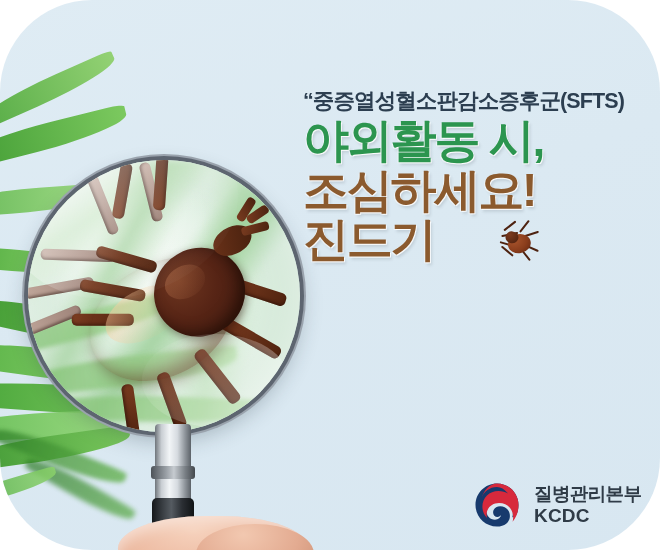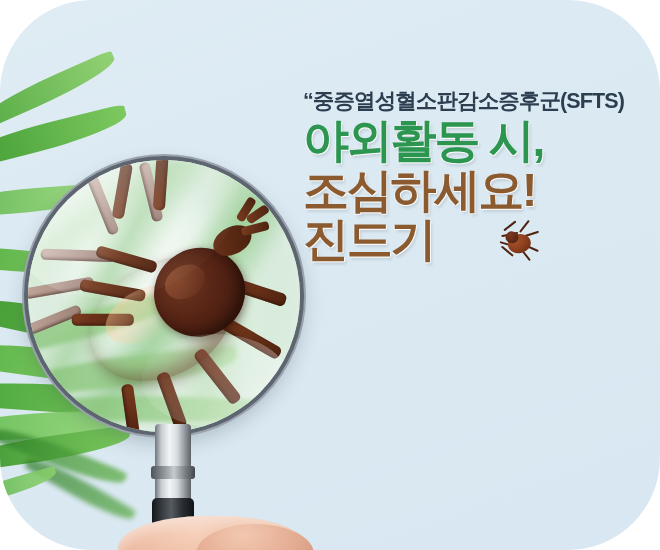--- a/index.html
+++ b/index.html
@@ -424,14 +424,24 @@
           <span class="ts-leg" style="left:28px; top:14px; width:16px; height:2.4px; transform:rotate(-24deg);"></span>
           <span class="ts-leg" style="left:29px; top:22px; width:16px; height:2.4px; transform:rotate(18deg);"></span>
           <span class="ts-leg" style="left:27px; top:27px; width:14px; height:2.4px; transform:rotate(46deg);"></span>
           <span class="ts-body"></span>
           <span class="ts-scutum"></span>
         </span>
       </div>
     </div>
   </div>
 
+  <div class="kcdc">
+    <svg class="kcdc-mark" viewBox="0 0 48 48">
+      <path d="M24 2.5C12.1 2.5 2.5 12.1 2.5 24S12.1 45.5 24 45.5c7.4 0 12.9-4.2 12.9-10.6 0-5.6-4.2-9.6-9.6-9.6-4.2 0-7.2 2.6-7.2 6.1 0 2.7 1.9 4.6 4.4 4.6 1.7 0 2.9-.8 3.5-1.9-.3 2.6-2.6 4.6-6 4.6-5 0-8.7-4-8.7-9.5 0-6.6 5.3-11.6 12.4-11.6 8.2 0 14.2 5.9 14.2 14.2 0 1.6-.2 3.1-.6 4.5C43.3 36.5 45.5 30.5 45.5 24 45.5 12.1 35.9 2.5 24 2.5z" fill="#173a6d"></path>
+      <path d="M24 2.5c11.9 0 21.5 9.6 21.5 21.5 0 6.5-2.2 12.5-5.9 16.8.4-1.4.6-2.9.6-4.5 0-8.3-6-14.2-14.2-14.2-7.1 0-12.4 5-12.4 11.6 0 1.2.2 2.3.5 3.3C11 33.9 9.4 30 9.4 25.6c0-8.9 6.9-15.7 16.1-15.7 3.6 0 6.9 1 9.6 2.7C31.4 8.1 27.9 6 24 6c-7.5 0-13.6 4.9-15.9 11.9C11.1 9 16.9 2.5 24 2.5z" fill="#d7293c"></path>
+    </svg>
+    <div class="kcdc-text">
+      <div class="kcdc-kr">질병관리본부</div>
+      <div class="kcdc-en">KCDC</div>
+    </div>
+  </div>
 
 </div>
 
 </body></html>

